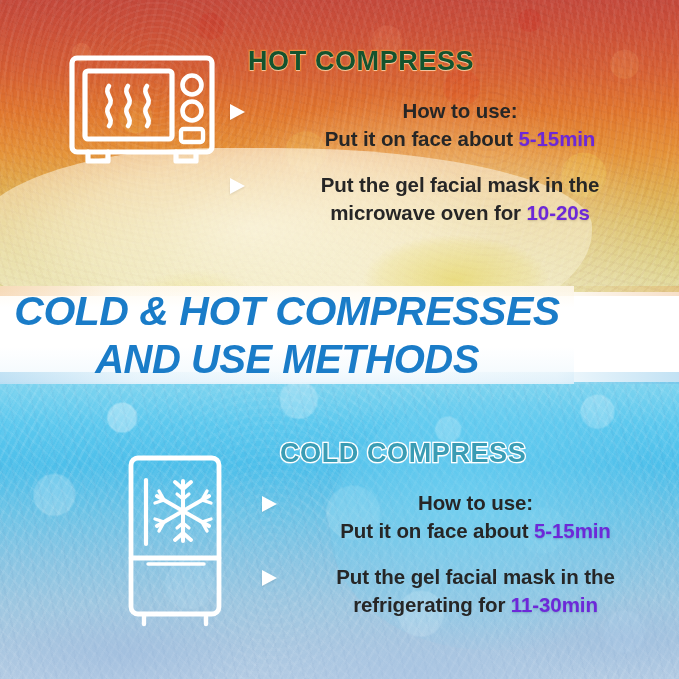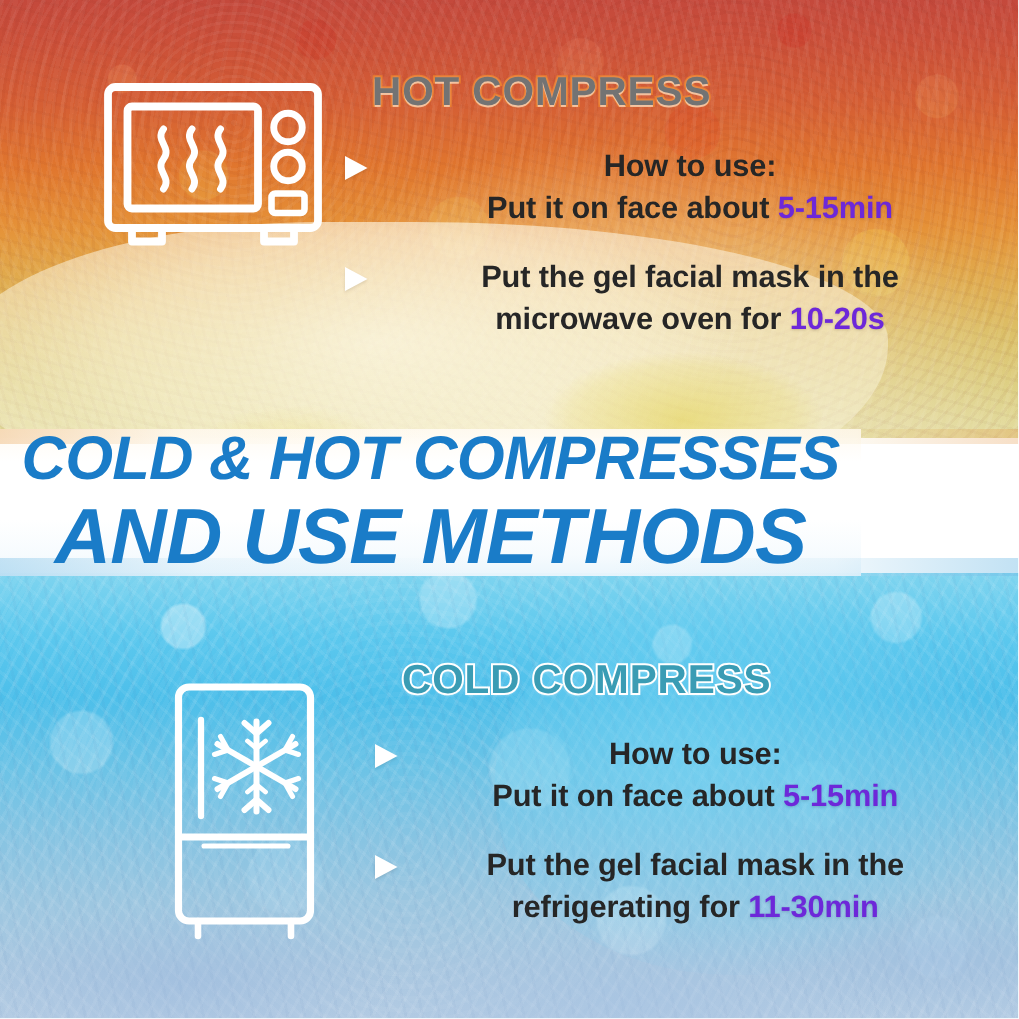--- a/index.html
+++ b/index.html
@@ -210,30 +210,30 @@
     color: #1a7cc8;
     font-weight: bold;
     font-style: italic;
     letter-spacing: -0.5px;
     white-space: nowrap;
     line-height: 1.02;
     text-align: center;
     z-index: 2;
   }
   .band-line-1 { font-size: 41px; }
-  .band-line-2 { font-size: 52px; margin-top: 6px; }
+  .band-line-2 { font-size: 40px; margin-top: 6px; }
 
   
   .section-body {
     position: absolute;
     display: flex;
     align-items: flex-start;
   }
   .sec-hot  { left: 62px;  top: 48px;  width: 600px; }
-  .sec-cold { left: 104px; top: 440px; width: 545px; }
+  .sec-cold { left: 116px; top: 440px; width: 545px; }
 
   .icon-wrap {
     flex: 0 0 auto;
     display: flex;
     align-items: flex-start;
     justify-content: center;
   }
   .icon-hot  { width: 160px; padding-top: 6px; }
   .icon-cold { width: 130px; padding-top: 14px; }
 
@@ -243,21 +243,21 @@
 
   .sec-title {
     font-size: 27px;
     font-weight: bold;
     letter-spacing: 0.6px;
     line-height: 1;
     white-space: nowrap;
     margin: 0 0 22px 18px;
   }
   .sec-title-hot {
-    color: #737373;
+    color: #14532d;
     -webkit-text-stroke: 2.6px #e8792b;
     paint-order: stroke fill;
     text-shadow:
       0 1px 0 rgba(255,255,255,.5),
       0 0 2px rgba(255,255,255,.35);
   }
   .sec-title-cold {
     color: #3a9cb4;
     -webkit-text-stroke: 2.6px #ffffff;
     paint-order: stroke fill;

